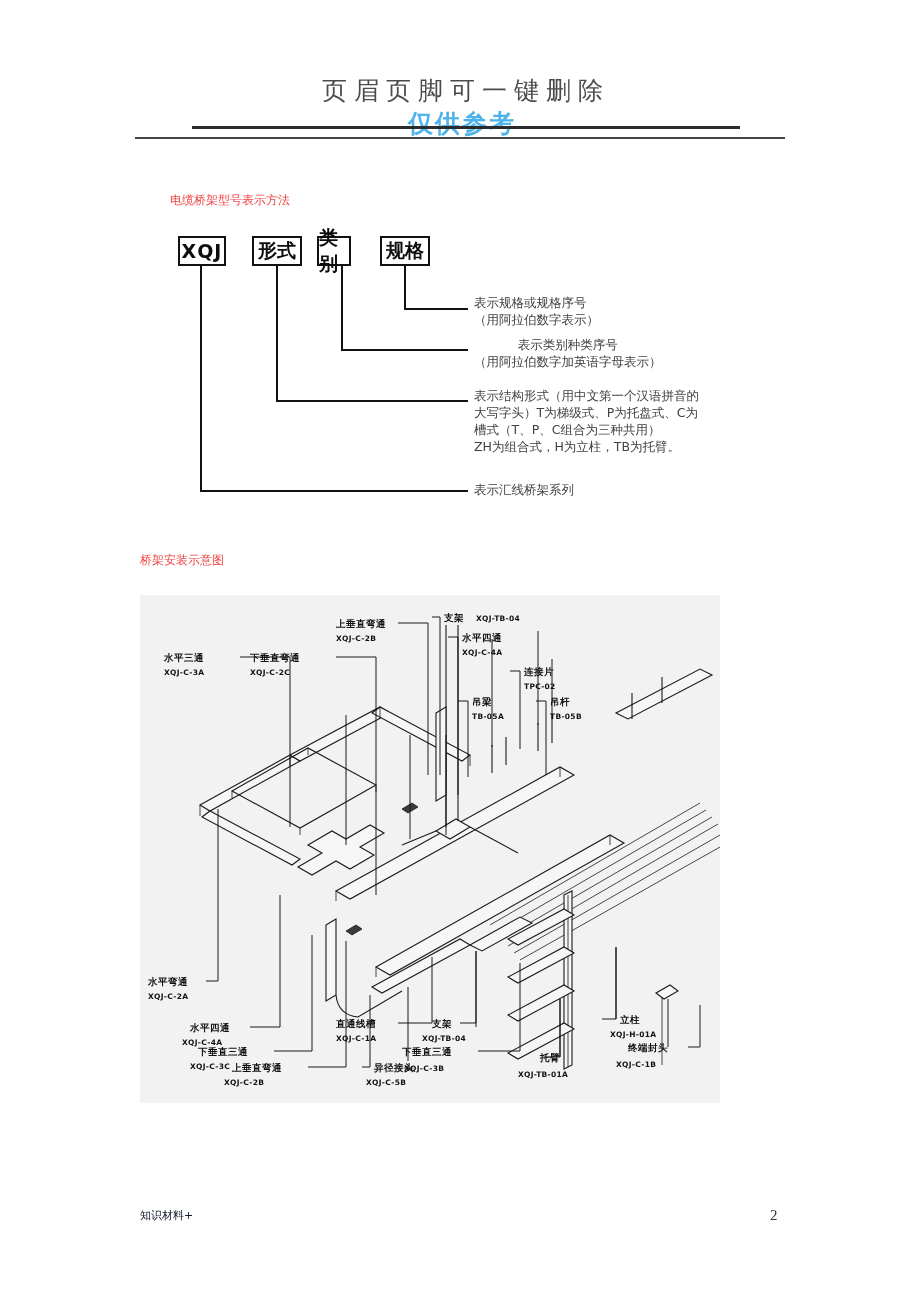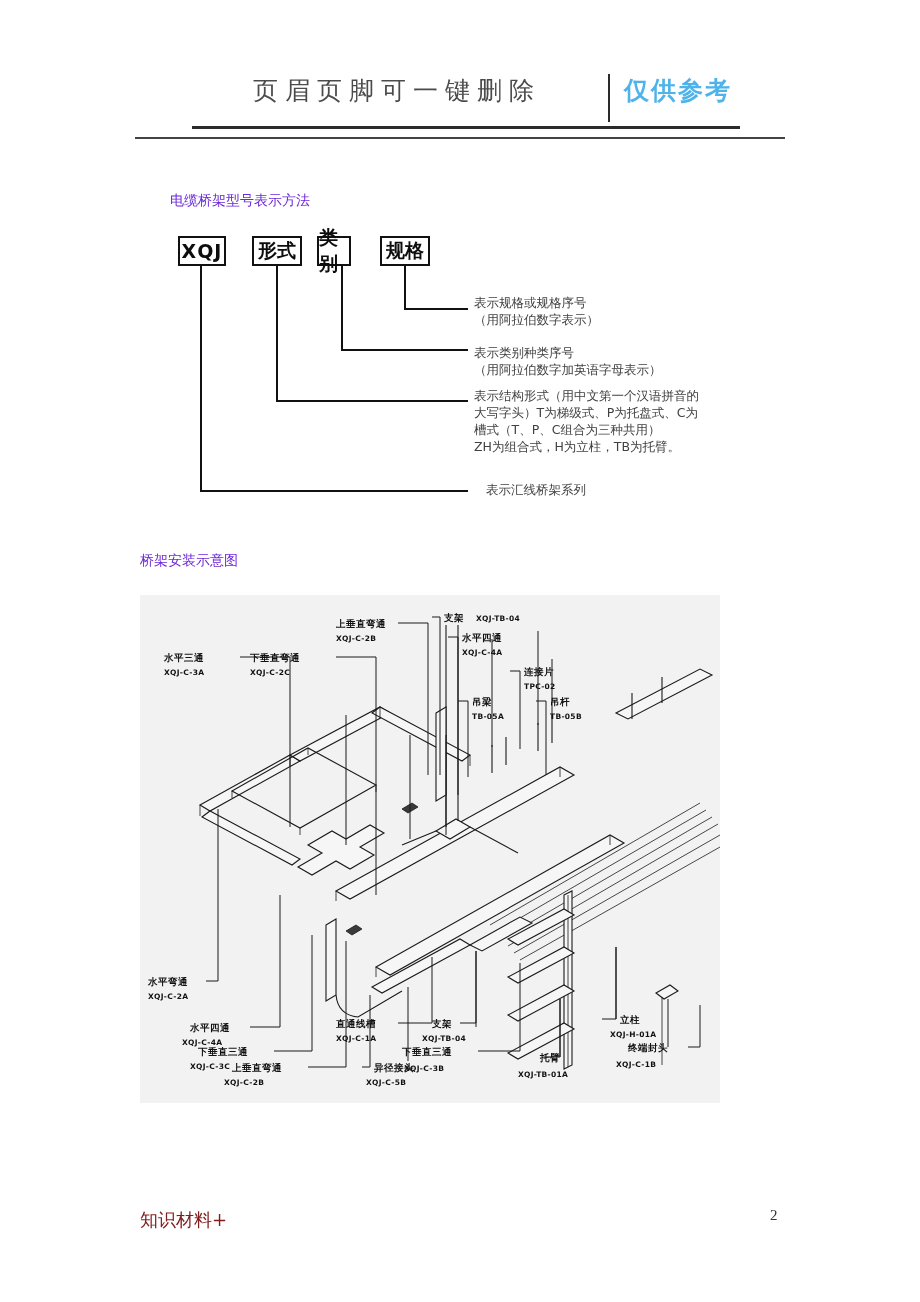--- a/index.html
+++ b/index.html
@@ -23,20 +23,22 @@
     width: 920px;
     height: 150px;
   }
   .header-inner {
     position: absolute;
     left: 192px;
     top: 74px;
     width: 548px;
     height: 52px;
     display: flex;
+    align-items: center;
+    flex-direction: column;
   }
   .header-watermark {
     flex: 1 1 auto;
     text-align: center;
     font-size: 25px;
     letter-spacing: 7px;
     color: #3c3c3c;
     font-family: "DejaVu Serif", "Liberation Serif", serif;
     white-space: nowrap;
     opacity: 0.92;
@@ -69,22 +71,22 @@
     left: 135px;
     top: 137px;
     width: 650px;
     height: 2px;
     background: #444;
   }
 
   
   .section-title {
     position: absolute;
-    font-size: 14px;
-    color: #6d28d9;
+    font-size: 12px;
+    color: #ef4444;
     font-family: "DejaVu Serif", "Liberation Serif", serif;
     white-space: nowrap;
   }
   #title-1 { left: 170px; top: 192px; }
   #title-2 { left: 140px; top: 552px; }
 
   
   .code-diagram {
     position: absolute;
     left: 140px;
@@ -147,22 +149,22 @@
     fill: #111;
   }
   .lbl-cn { font-size: 9.5px; letter-spacing: 0.5px; }
   .lbl-code { font-size: 7.5px; letter-spacing: 0.3px; }
 
   
   .footer-left {
     position: absolute;
     left: 140px;
     top: 1208px;
-    font-size: 18px;
-    color: #7f1d1d;
+    font-size: 11px;
+    color: #0f172a;
     font-family: "DejaVu Serif", "Liberation Serif", serif;
     text-align: right;
   }
   .footer-page {
     position: absolute;
     left: 770px;
     top: 1207px;
     font-size: 15px;
     color: #333;
     font-family: "Liberation Serif", "DejaVu Serif", serif;
@@ -200,33 +202,33 @@
   <div class="leader h" style="left:136px; top:168px; width:192px;"></div>
 
   <div class="leader v" style="left:60px; top:34px; height:226px;"></div>
   <div class="leader h" style="left:60px; top:258px; width:268px;"></div>
 
   <div class="code-note" style="left:334px; top:62px;">
     <span class="sub">表示规格或规格序号</span>
     <span class="sub">（用阿拉伯数字表示）</span>
   </div>
 
-  <div class="code-note" style="left:334px; top:112px;">
+  <div class="code-note" style="left:334px; top:104px;text-align:center;">
     <span class="sub">表示类别种类序号</span>
     <span class="sub">（用阿拉伯数字加英语字母表示）</span>
   </div>
 
   <div class="code-note" style="left:334px; top:155px;">
     <span class="sub">表示结构形式（用中文第一个汉语拼音的</span>
     <span class="sub">大写字头）T为梯级式、P为托盘式、C为</span>
     <span class="sub">槽式（T、P、C组合为三种共用）</span>
     <span class="sub">ZH为组合式，H为立柱，TB为托臂。</span>
   </div>
 
-  <div class="code-note" style="left:334px; top:249px;margin-left:12px;">
+  <div class="code-note" style="left:334px; top:249px;">
     <span class="sub">表示汇线桥架系列</span>
   </div>
 </div>
 
 <div class="section-title" id="title-2">桥架安装示意图</div>
 
 <div class="schematic">
   <svg width="580" height="508" viewBox="0 0 580 508">
     <defs>
       <style>

